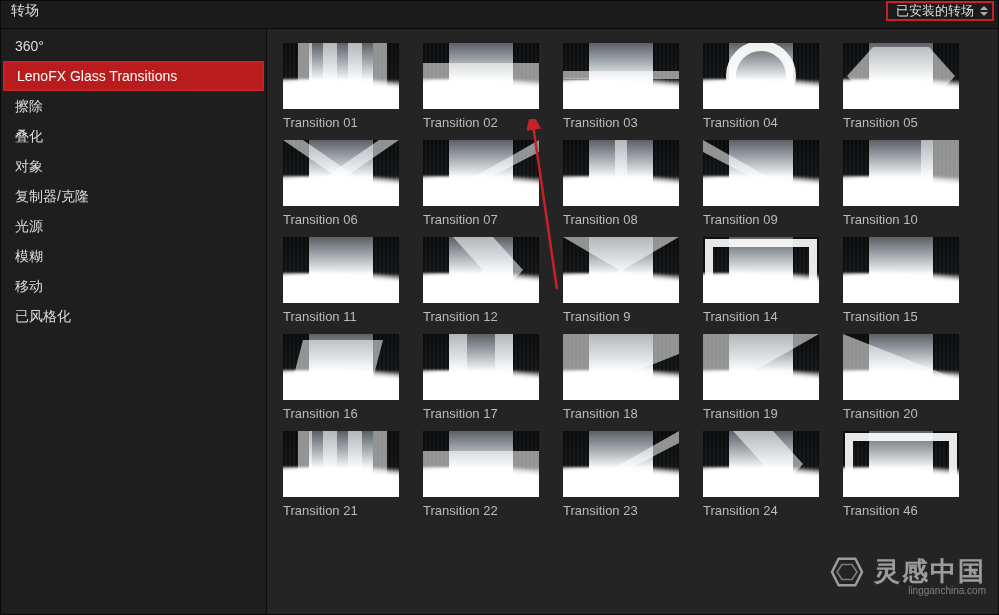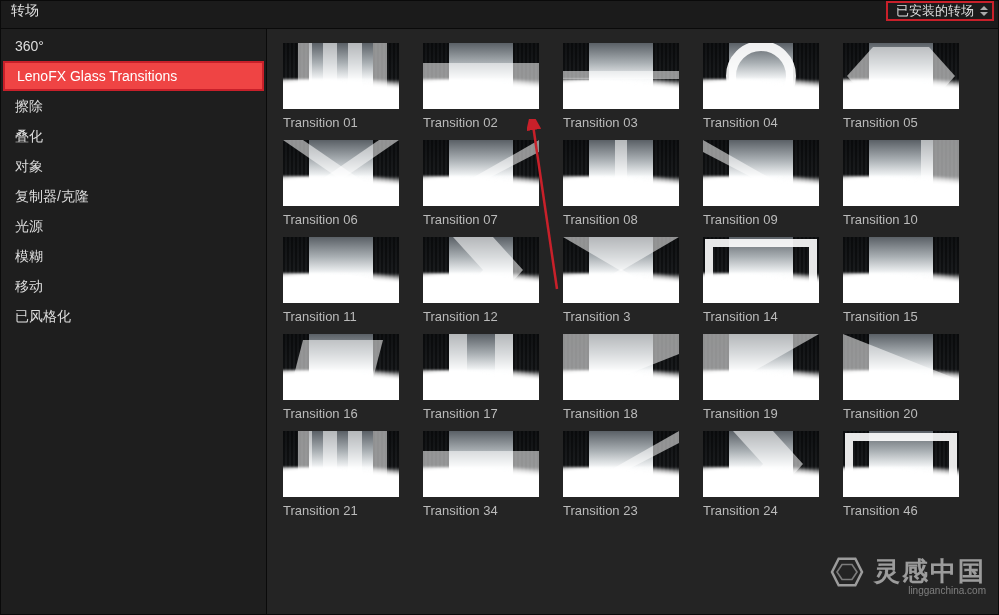--- a/index.html
+++ b/index.html
@@ -79,21 +79,21 @@
     height: 30px;
     display: flex;
     align-items: center;
     padding: 0 14px;
     color: #ddd;
     font-size: 14px;
     cursor: pointer;
     white-space: nowrap;
   }
   .sb-item.selected {
-    background: #ef4444;
+    background: #b91c1c;
     color: #fff;
     border: 2px solid #c8202a;
     height: 30px;
     margin: 0 2px 1px 2px;
     padding: 0 12px;
   }
 
   .content {
     flex: 1;
     background: #242424;
@@ -393,21 +393,21 @@
             <div class="thumb">
               <div class="sky"></div>
               <div class="bldL"></div>
               <div class="bldR"></div>
               <div class="cloud"></div>
               <svg class="glass" viewBox="0 0 116 66">
                 <polygon points="0,0 116,0 58,34" fill="rgba(255,255,255,0.55)"></polygon>
                 <polygon points="0,66 116,66 58,32" fill="rgba(255,255,255,0.55)"></polygon>
               </svg>
             </div>
-            <div class="tlabel">Transition 3</div>
+            <div class="tlabel">Transition 9</div>
           </div>
           <div class="tile">
             <div class="thumb">
               <div class="sky"></div>
               <div class="bldL"></div>
               <div class="bldR"></div>
               <div class="cloud"></div>
               <svg class="glass" viewBox="0 0 116 66">
                 <rect x="6" y="6" width="104" height="54" fill="none" stroke="rgba(255,255,255,0.9)" stroke-width="8"></rect>
               </svg>
@@ -503,21 +503,21 @@
           <div class="tile">
             <div class="thumb">
               <div class="sky"></div>
               <div class="bldL"></div>
               <div class="bldR"></div>
               <div class="cloud"></div>
               <svg class="glass" viewBox="0 0 116 66">
                 <rect x="0" y="20" width="116" height="26" fill="rgba(255,255,255,0.55)"></rect>
               </svg>
             </div>
-            <div class="tlabel">Transition 34</div>
+            <div class="tlabel">Transition 22</div>
           </div>
           <div class="tile">
             <div class="thumb">
               <div class="sky"></div>
               <div class="bldL"></div>
               <div class="bldR"></div>
               <div class="cloud"></div>
               <svg class="glass" viewBox="0 0 116 66">
                 <polygon points="0,66 116,0 116,12 12,66" fill="rgba(255,255,255,0.55)"></polygon>
               </svg>

